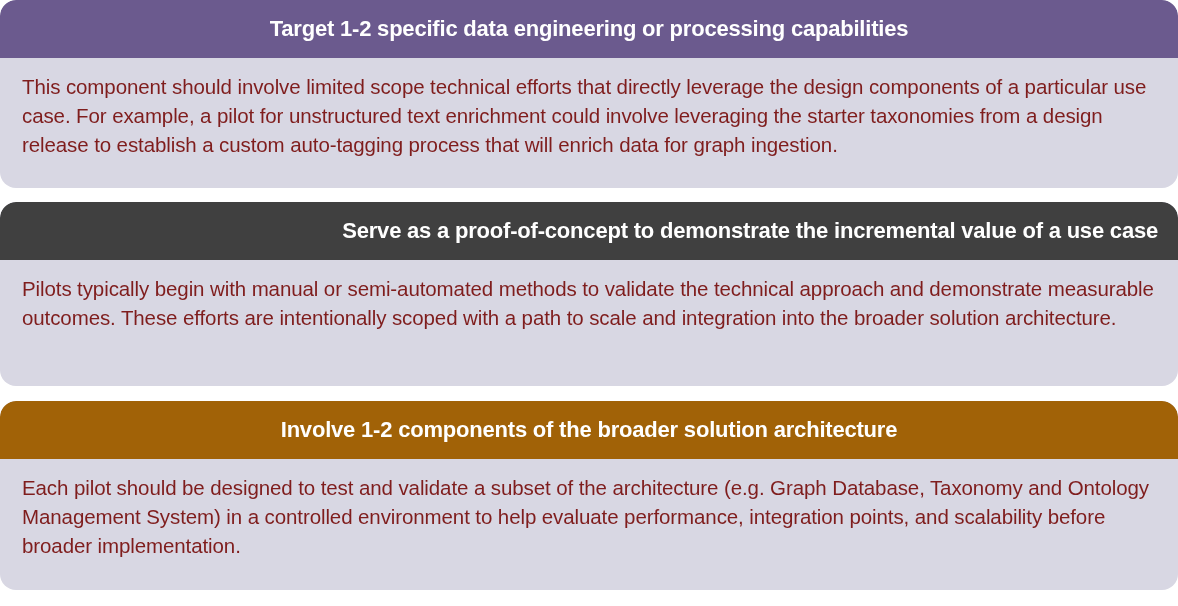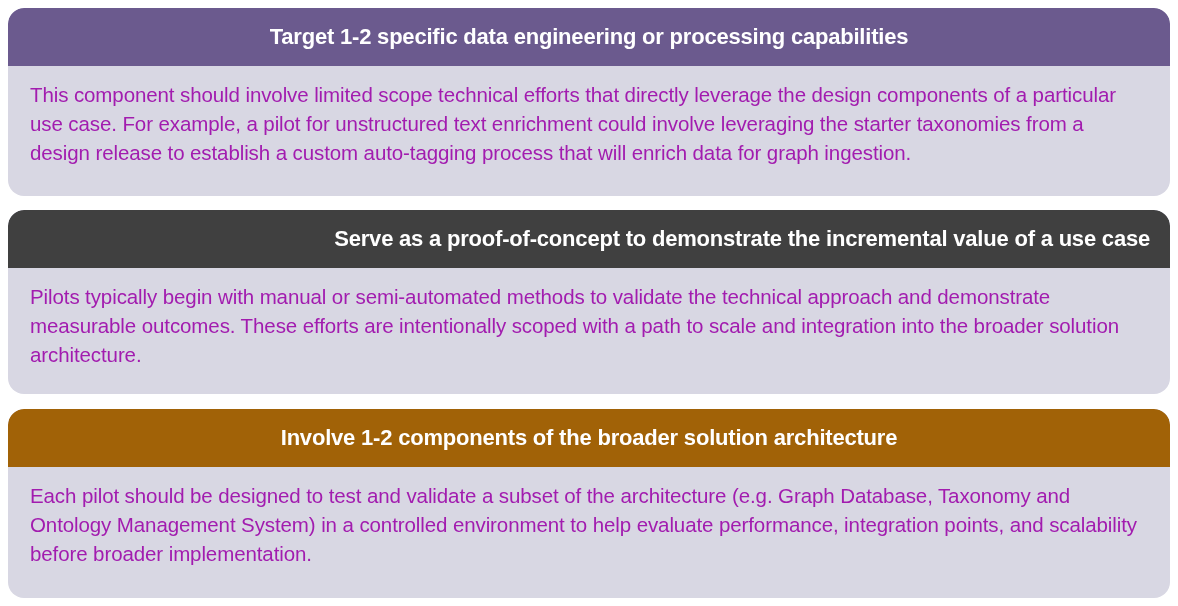--- a/index.html
+++ b/index.html
@@ -12,21 +12,20 @@
     background: #ffffff;
     font-family: "Liberation Sans", sans-serif;
     overflow: hidden;
   }
 
   #cards-container {
     position: relative;
     width: 1178px;
     height: 606px;
     box-sizing: border-box;
-    padding: 8px;
     display: flex;
     flex-direction: column;
     justify-content: flex-start;
   }
 
   .card {
     position: relative;
     width: 100%;
     box-sizing: border-box;
     border-radius: 16px;
@@ -61,21 +60,21 @@
     white-space: nowrap;
   }
 
   .card-body {
     flex: 1;
     padding: 14px 22px 10px 22px;
     box-sizing: border-box;
   }
 
   .card-body-text {
-    color: #a21caf;
+    color: #7f1d1d;
     font-size: 20.5px;
     line-height: 1.42;
     letter-spacing: -0.1px;
     margin: 0;
     text-align: left;
   }
 </style>
 </head>
 <body>
 

